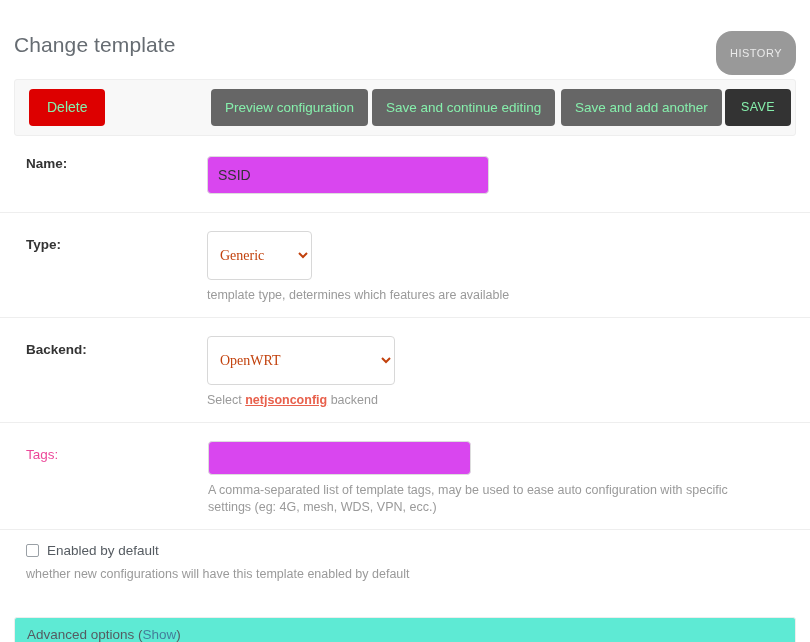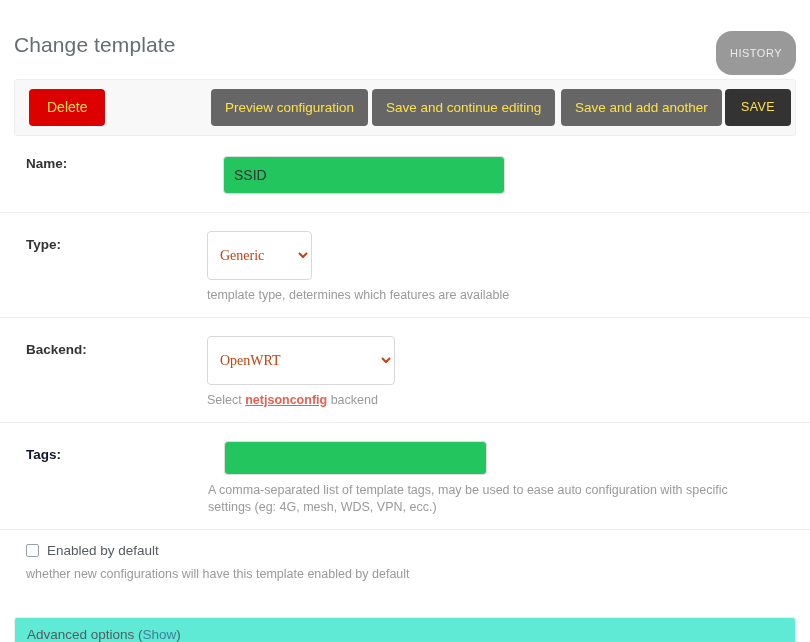--- a/index.html
+++ b/index.html
@@ -63,21 +63,21 @@
     border-radius: 3px;
   }
   .btn {
     position: absolute;
     top: 9px;
     height: 37px;
     border: none;
     border-radius: 4px;
     font-family: "Liberation Sans", sans-serif;
     font-size: 13.5px;
-    color: #fde047;
+    color: #86efac;
     cursor: pointer;
     white-space: nowrap;
     padding: 0 14px;
     line-height: 37px;
   }
   .btn-delete  { left: 14px;  background: #dd0000; font-size: 14px; padding: 0 18px; }
   .btn-preview { left: 196px; background: #666666; }
   .btn-continue{ left: 357px; background: #666666; }
   .btn-another { left: 546px; background: #666666; }
   .btn-save    { left: 710px; background: #333333; font-size: 12.5px; letter-spacing: .4px; padding: 0 16px; }
@@ -101,37 +101,36 @@
   }
   .field-label {
     position: absolute;
     left: 12px;
     top: 20px;
     width: 170px;
     font-size: 13.5px;
     color: #333333;
   }
   .field-label.bold { font-weight: bold; }
-  .field-label.plain { font-weight: bold; color: #0f172a; }
+  .field-label.plain { font-weight: normal; color: #ec4899; }
   .field-body {
     margin-left: 193px;
   }
 
   input.text-input {
     display: block;
     height: 38px;
     padding: 0 10px;
     border: 1px solid #dddddd;
     border-radius: 4px;
-    background: #22c55e;
+    background: #d946ef;
     font-family: "Liberation Sans", sans-serif;
     font-size: 14px;
     color: #333333;
     outline: none;
-    margin-left: 16px;
   }
   input.name-input { width: 282px; }
   input.tags-input { width: 263px; height: 34px; }
 
   select.select-input {
     display: block;
     height: 49px;
     padding: 2px 6px 2px 8px;
     border: 1px solid #d8d8d8;
     border-radius: 4px;

